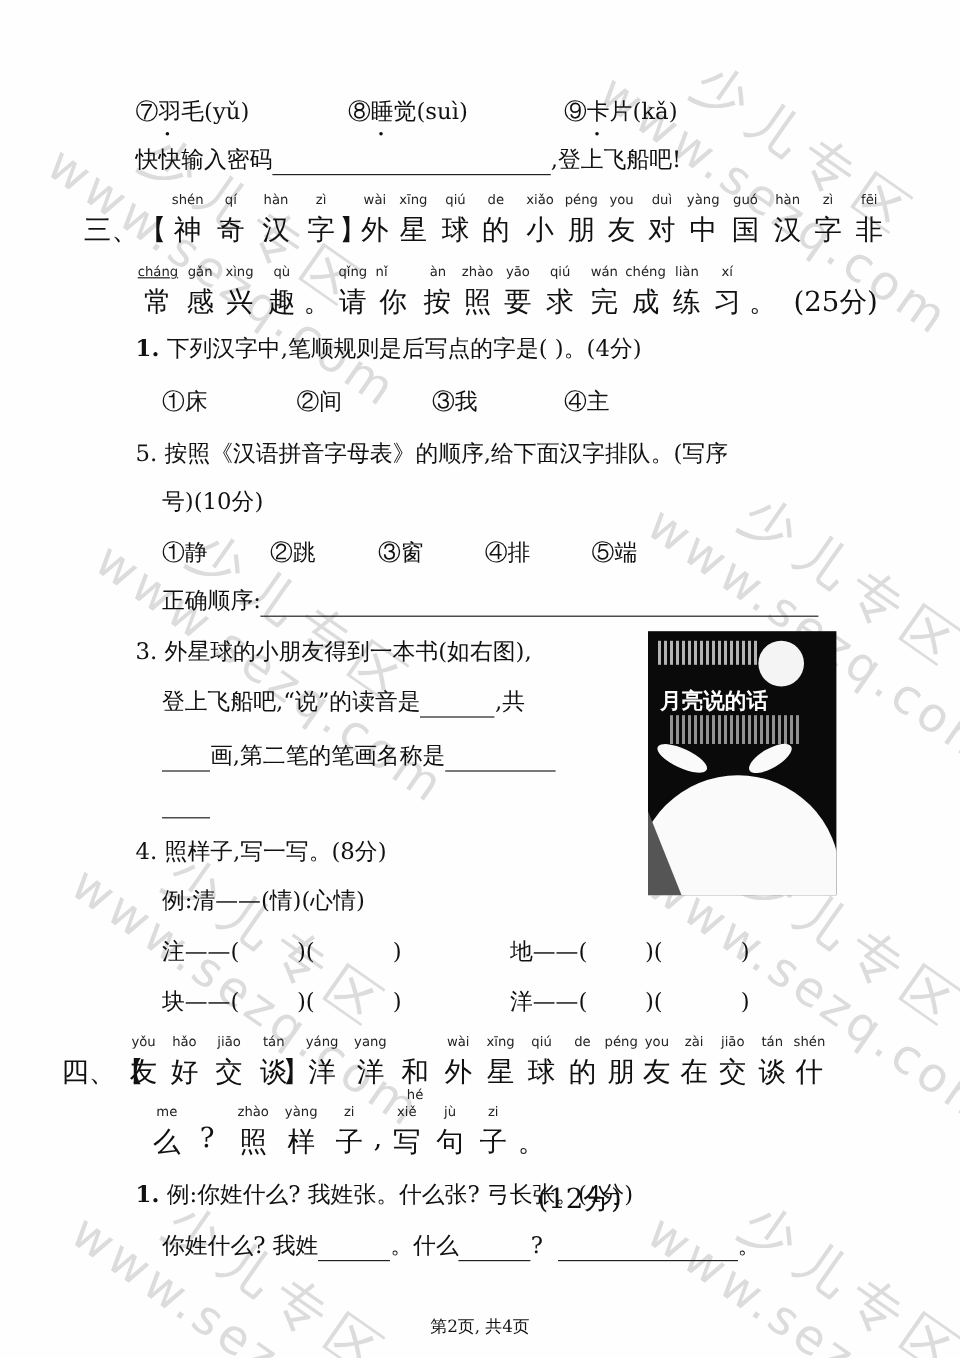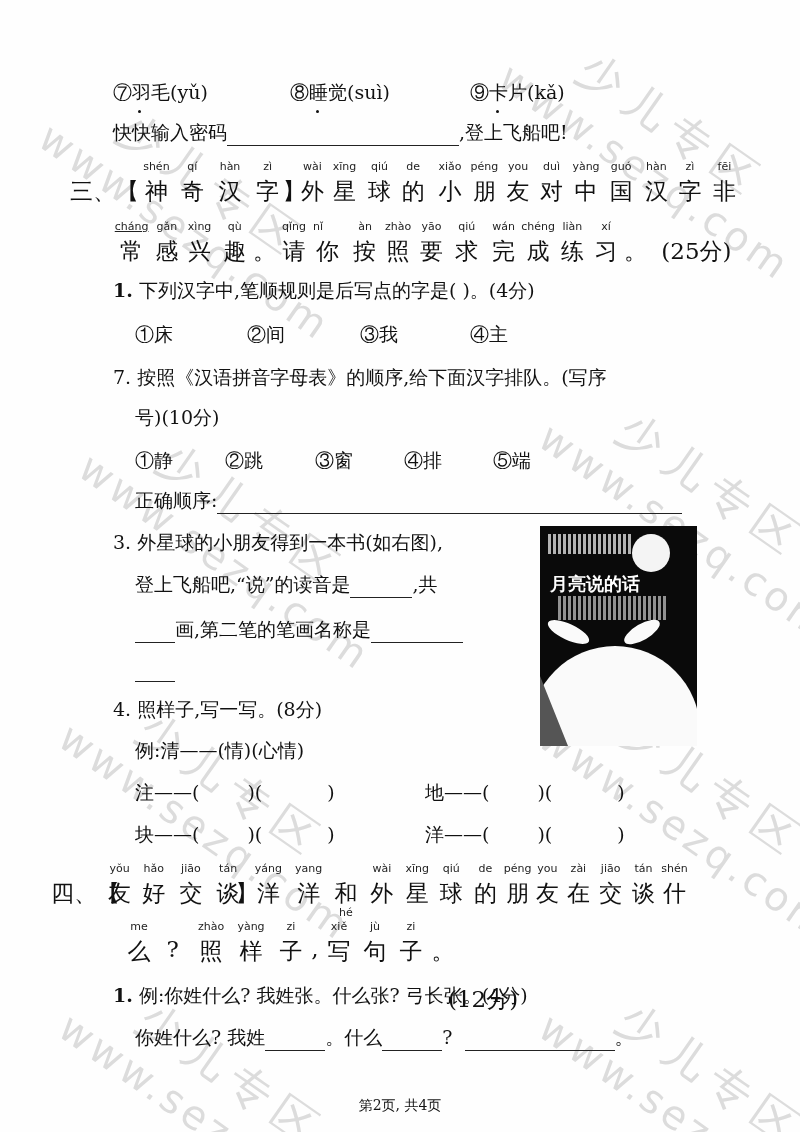--- a/index.html
+++ b/index.html
@@ -145,21 +145,21 @@
     <span class="hz" style="left: 635.6px;">。</span>
     <span class="hz" style="left: 696.4px;">(25分)</span>
   </div>
 
 <div class="line" style="left:113px;top:278px;"><span class="bold">1.</span><span id="q1t"> 下列汉字中,笔顺规则是后写点的字是(      )。(4分)</span></div>
 <div class="line" style="left:135px;top:322px;">①床</div>
 <div class="line" style="left:247px;top:322px;">②间</div>
 <div class="line" style="left:360px;top:322px;">③我</div>
 <div class="line" style="left:470px;top:322px;">④主</div>
 
-<div class="line" style="left:113px;top:365px;">7. 按照《汉语拼音字母表》的顺序,给下面汉字排队。(写序</div>
+<div class="line" style="left:113px;top:365px;">5. 按照《汉语拼音字母表》的顺序,给下面汉字排队。(写序</div>
 <div class="line" style="left:135px;top:405px;">号)(10分)</div>
 <div class="line" style="left:135px;top:448px;">①静</div>
 <div class="line" style="left:225px;top:448px;">②跳</div>
 <div class="line" style="left:315px;top:448px;">③窗</div>
 <div class="line" style="left:404px;top:448px;">④排</div>
 <div class="line" style="left:493px;top:448px;">⑤端</div>
 <div class="line" style="left:135px;top:488px;">
   <span>正确顺序:</span><span class="blank" style="width:465px;"></span>
 </div>
 

